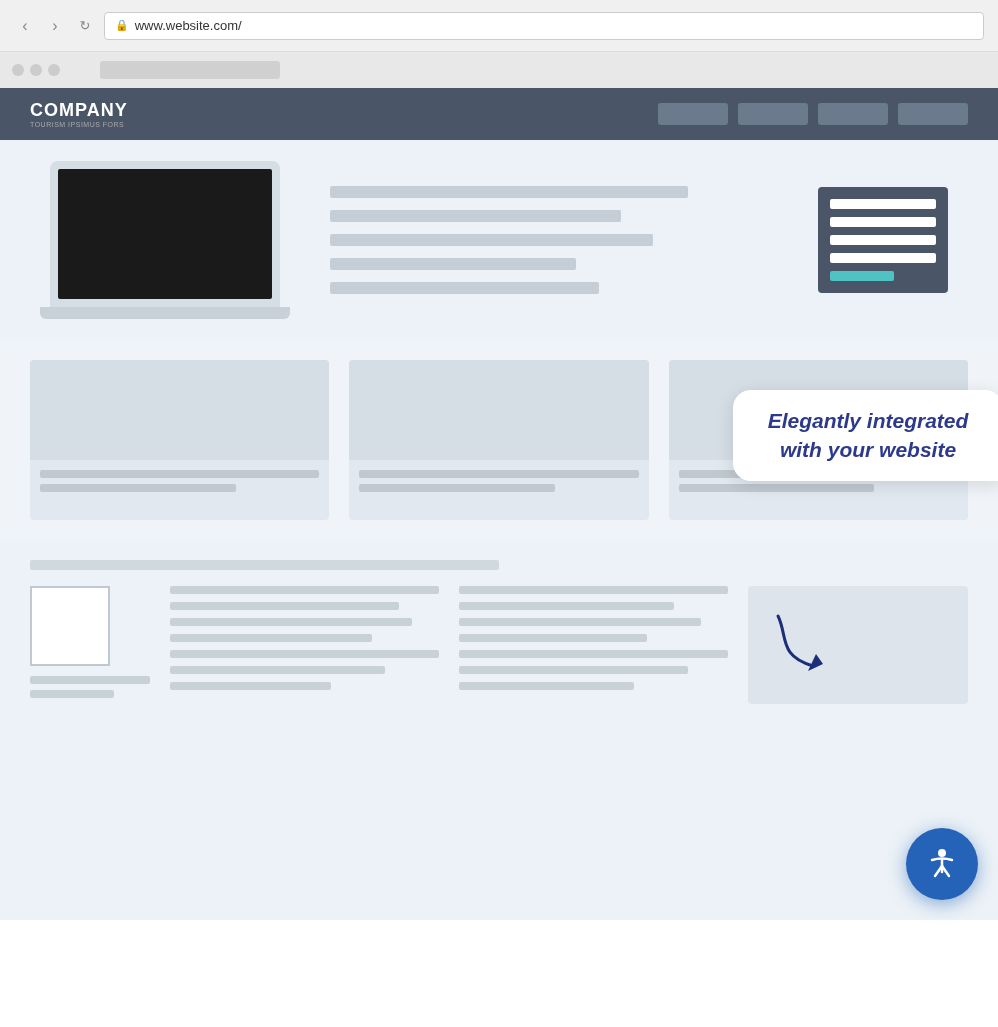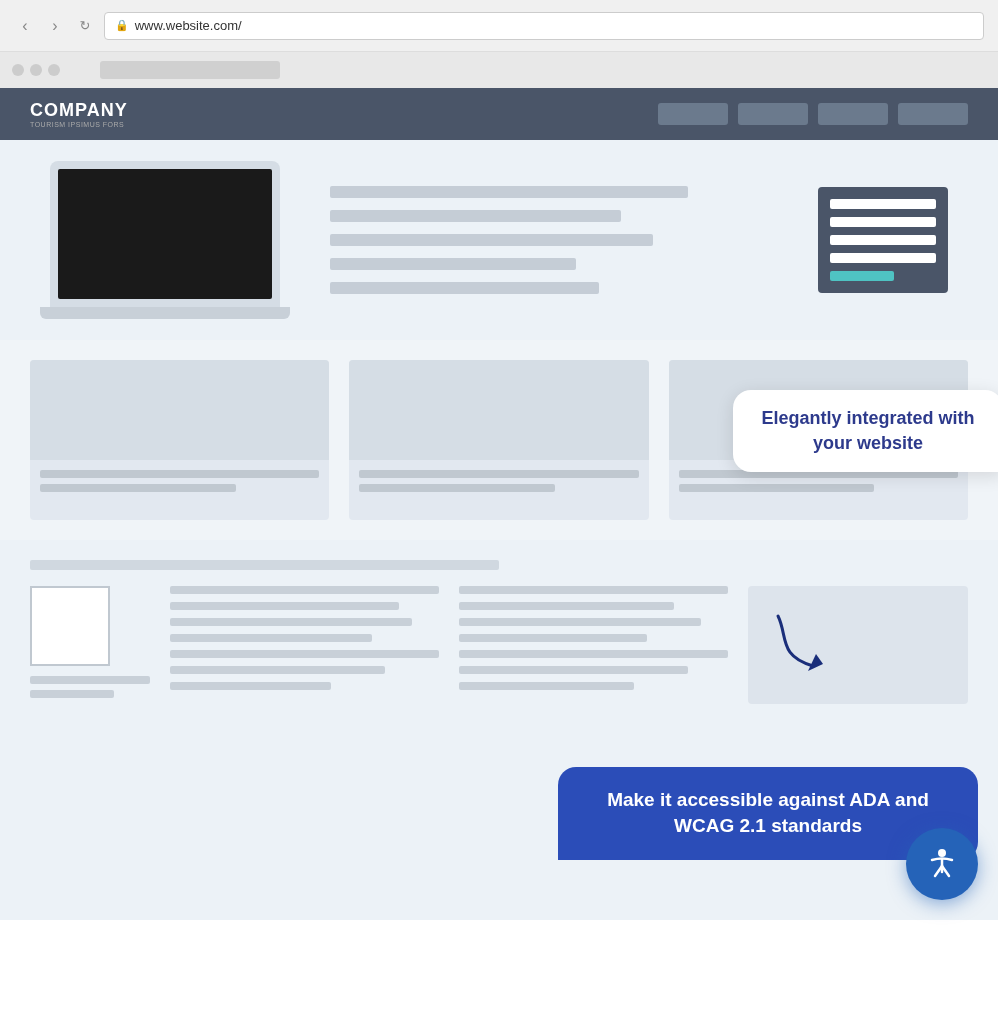--- a/index.html
+++ b/index.html
@@ -285,21 +285,21 @@
         <div class="card">
           <div class="card-image"></div>
           <div class="card-text-area">
             <div class="card-text-line"></div>
             <div class="card-text-line short"></div>
           </div>
         </div>
       </div>
 
       <div style="position:absolute; right:-5px; top:50px; background:#fff; border-radius:18px 18px 0 18px; padding:16px 20px; box-shadow: 0 4px 18px rgba(0,0,0,0.12); max-width:270px; z-index:15;">
-        <span style="color:#2d3a8c; font-size:18px; font-weight:600; line-height:1.4; text-align:center; display:block;">Elegantly integrated with your website</span>
+        <span style="color:#2d3a8c; font-size:21px; font-weight:600; line-height:1.4; text-align:center; display:block;font-style:italic;">Elegantly integrated with your website</span>
       </div>
     </div>
 
     <div style="background:#ecf2f7; padding:20px 30px; position:relative; min-height:380px;">
 
       <div style="height:10px; background:#d0d8e0; border-radius:2px; width:50%; margin-bottom:16px;"></div>
 
       <div style="display:flex; gap:20px;">
 
         <div style="width:120px; flex-shrink:0;">
@@ -330,23 +330,20 @@
 
         <div style="width:220px; background:#dde4ec; border-radius:4px; padding:15px; position:relative;">
 
           <svg style="position:absolute; top:10px; left:10px; width:90px; height:90px;" viewBox="0 0 90 90">
             <path d="M 20 20 C 30 40, 20 60, 55 70" stroke="#1a2e7a" stroke-width="3" fill="none" stroke-linecap="round"></path>
             <polygon points="50,75 65,68 58,58" fill="#1a2e7a"></polygon>
           </svg>
         </div>
       </div>
 
-      <div style="position:absolute; bottom:60px; right:20px; background:#2b4db8; border-radius:18px 18px 18px 0; padding:20px 26px; max-width:420px; z-index:20;">
-        <span style="color:#fff; font-size:19px; font-weight:600; line-height:1.4; text-align:center; display:block;">Make it accessible against ADA and WCAG 2.1 standards</span>
-      </div>
 
       <div style="position:absolute; bottom:20px; right:20px; width:72px; height:72px; background:#2563b8; border-radius:50%; display:flex; align-items:center; justify-content:center; cursor:pointer; box-shadow: 0 4px 18px rgba(37,99,184,0.5); z-index:30;">
         <svg width="40" height="40" viewBox="0 0 40 40" fill="none">
           <circle cx="20" cy="9" r="4" fill="white"></circle>
           <path d="M10 16 Q20 13 30 16" stroke="white" stroke-width="2.5" fill="none" stroke-linecap="round"></path>
           <line x1="20" y1="16" x2="20" y2="28" stroke="white" stroke-width="2.5" stroke-linecap="round"></line>
           <line x1="20" y1="22" x2="13" y2="32" stroke="white" stroke-width="2.5" stroke-linecap="round"></line>
           <line x1="20" y1="22" x2="27" y2="32" stroke="white" stroke-width="2.5" stroke-linecap="round"></line>
         </svg>
       </div>

